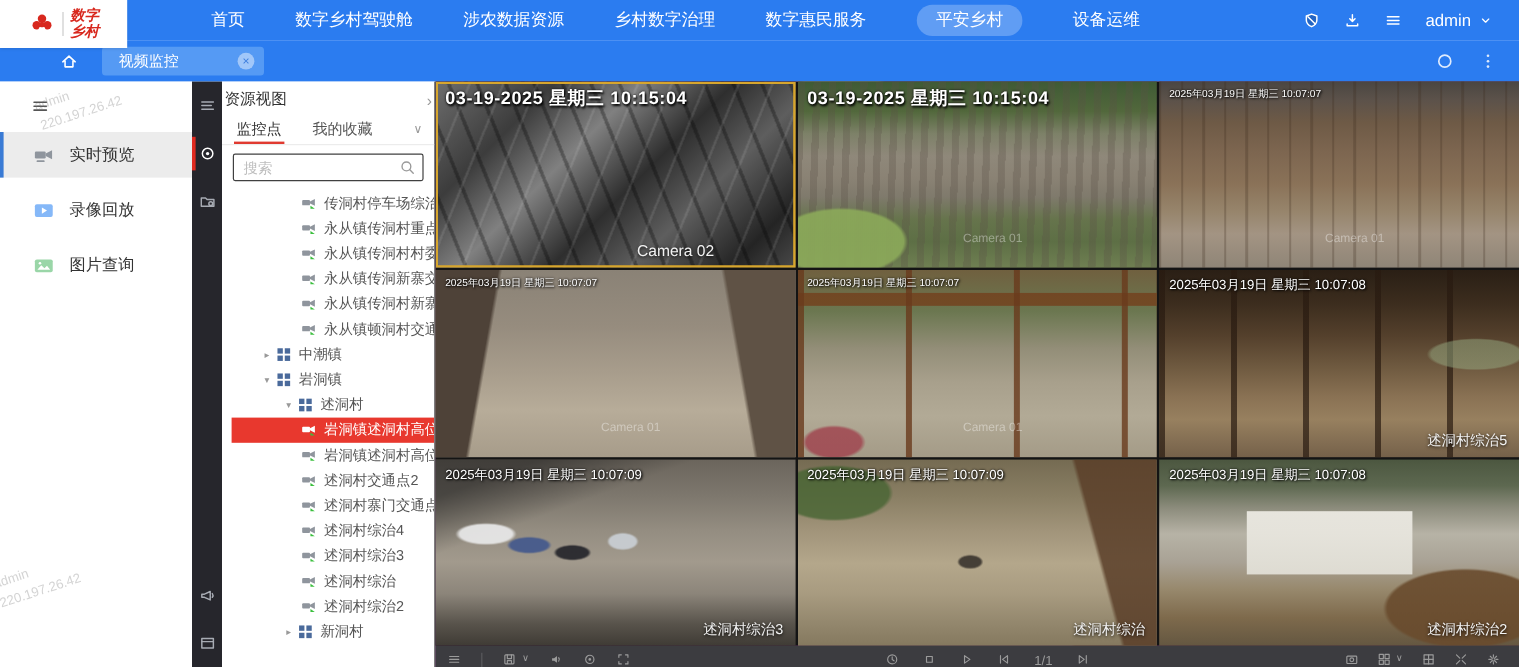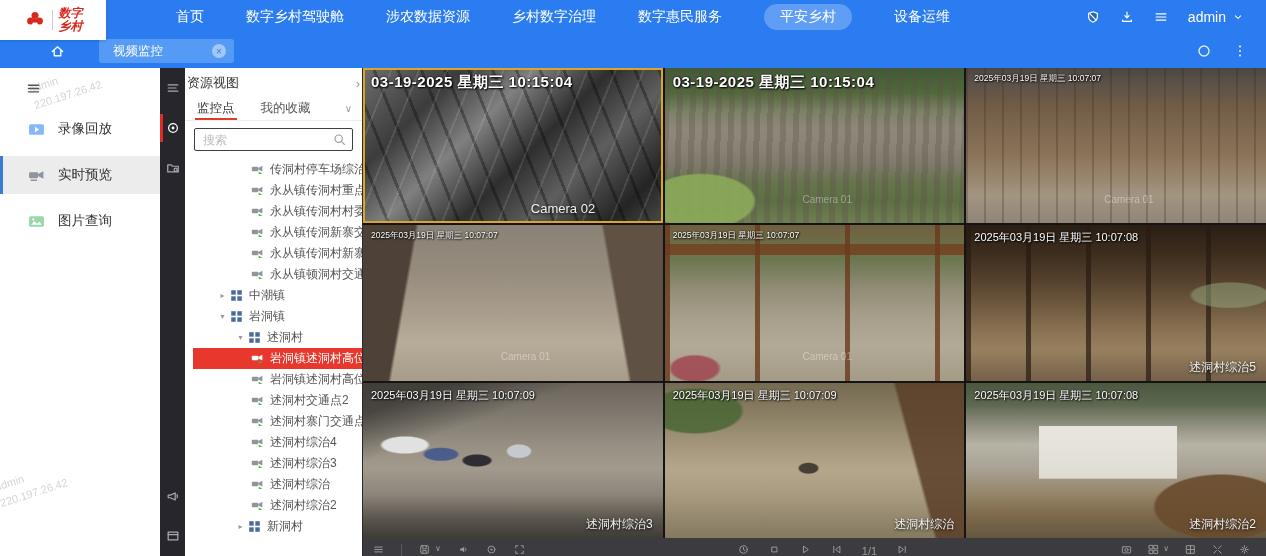--- a/index.html
+++ b/index.html
@@ -15,21 +15,21 @@
   .logo-txt{color:#d8281e;font-weight:bold;font-style:italic;font-size:12px;line-height:1.05;text-align:center}
   .nav{display:flex;align-items:center;gap:42px;margin-left:176px;font-size:14px}
   .nav-item{cursor:pointer;white-space:nowrap;padding:4px 0}
   .nav-item.active{background:rgba(255,255,255,.25);padding:4px 16px;border-radius:14px}
   .top-right{margin-left:auto;margin-right:22px;display:flex;align-items:center;gap:20px;font-size:14px}
   .ic{display:inline-flex;align-items:center;justify-content:center;line-height:0}
 
   
   .tabbar{height:34px;background:#2b7cf0;display:flex;align-items:center;color:#fff}
   .tb-home{margin-left:50px;font-size:15px;color:#fff}
-  .tab{margin-left:34px;width:135px;height:24px;background:#559af4;border-radius:3px;display:flex;align-items:center;
+  .tab{margin-left:20px;width:135px;height:24px;background:#559af4;border-radius:3px;display:flex;align-items:center;
        padding:0 8px 0 14px;font-size:12.5px;color:#fff}
   .tab-close{margin-left:auto;width:14px;height:14px;border-radius:50%;background:rgba(255,255,255,.45);
        display:flex;align-items:center;justify-content:center;font-size:10px;color:#3c7ddd;cursor:pointer}
   .tab-right{margin-left:auto;margin-right:18px;display:flex;align-items:center;gap:20px;color:rgba(255,255,255,.85)}
 
   
   .content{display:flex;height:488px}
   .sidebar{position:relative;width:160px;background:#fff;overflow:hidden}
   .side-burger{margin:13px 0 14px 26px;color:#555;font-size:15px}
   .side-item{position:relative;height:38px;display:flex;align-items:center;gap:13px;padding-left:28px;
@@ -234,38 +234,38 @@
       </div>
       <div class="wmk" style="left:-4px;top:400px">
         <span>admin</span><br><span>220.197.26.42</span>
       </div>
       <div class="side-burger ic" id="side-burger">
           <svg viewBox="0 0 16 16" width="1em" height="1em" fill="none" stroke="currentColor" stroke-width="1.4" stroke-linecap="round" stroke-linejoin="round">
             <path d="M2.5 4.5h11M2.5 8h11M2.5 11.5h11"></path>
           </svg>
         </div>
       <div id="side-items">
-          <div class="side-item">
-            <span class="ic">
-              <svg viewBox="0 0 16 16" width="1em" height="1em" fill="none" stroke="currentColor" stroke-width="1.4" stroke-linecap="round" stroke-linejoin="round">
-                <rect x="1" y="3" width="14" height="10" rx="1.5" fill="#85b8f8" stroke="none"></rect>
-                <path d="M6.5 5.5l4 2.5-4 2.5z" fill="#fff" stroke="none"></path>
-              </svg>
-            </span>
-            <span>录像回放</span>
-          </div>
           <div class="side-item active">
             <span class="ic">
               <svg viewBox="0 0 16 16" width="1em" height="1em" fill="none" stroke="currentColor" stroke-width="1.4" stroke-linecap="round" stroke-linejoin="round">
                 <rect x="1" y="5" width="8.5" height="5.5" rx="1" fill="currentColor" stroke="none"></rect>
                 <path d="M9.5 6.5L14.5 4v7l-5-2.5z" fill="currentColor" stroke="none"></path>
                 <path d="M3 12.5h5"></path>
               </svg>
             </span>
             <span>实时预览</span>
+          </div>
+          <div class="side-item">
+            <span class="ic">
+              <svg viewBox="0 0 16 16" width="1em" height="1em" fill="none" stroke="currentColor" stroke-width="1.4" stroke-linecap="round" stroke-linejoin="round">
+                <rect x="1" y="3" width="14" height="10" rx="1.5" fill="#85b8f8" stroke="none"></rect>
+                <path d="M6.5 5.5l4 2.5-4 2.5z" fill="#fff" stroke="none"></path>
+              </svg>
+            </span>
+            <span>录像回放</span>
           </div>
           <div class="side-item">
             <span class="ic">
               <svg viewBox="0 0 16 16" width="1em" height="1em" fill="none" stroke="currentColor" stroke-width="1.4" stroke-linecap="round" stroke-linejoin="round">
                 <rect x="1" y="3" width="14" height="10" rx="1.5" fill="#9ad6a8" stroke="none"></rect>
                 <path d="M3 11l3-3.5L8.5 10l2-2 2.5 3z" fill="#fff" stroke="none"></path>
                 <circle cx="5" cy="6" r="1" fill="#fff" stroke="none"></circle>
               </svg>
             </span>
             <span>图片查询</span>

